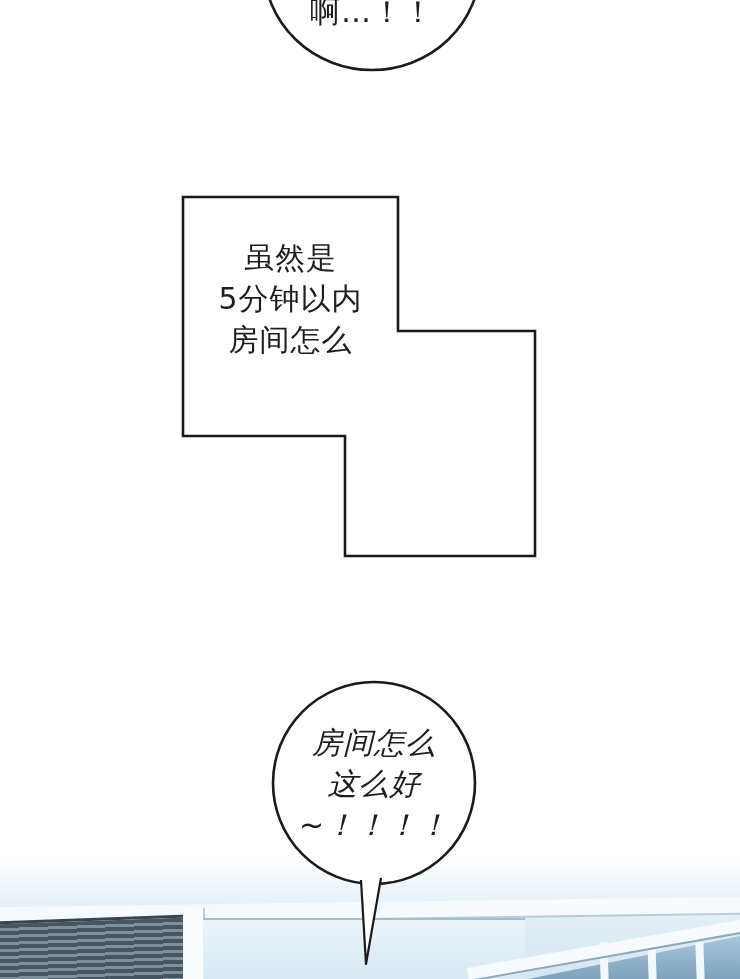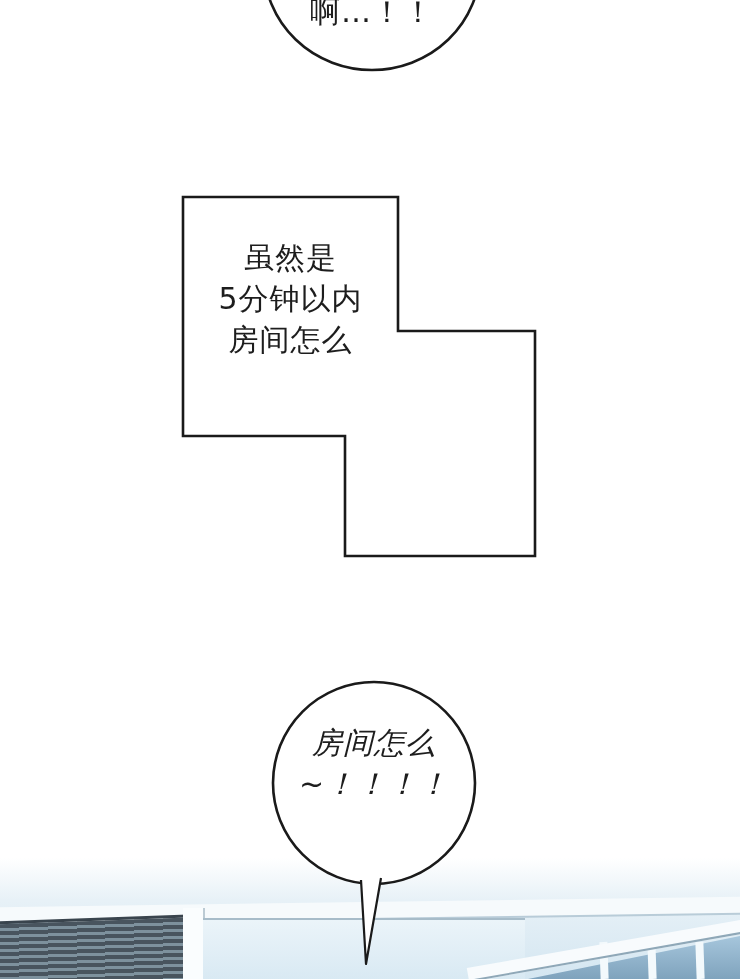--- a/index.html
+++ b/index.html
@@ -124,16 +124,17 @@
     <span>虽然是</span>
     <span>5分钟以内</span>
     <span>房间怎么</span>
   </div>
 
   <div class="txt box-right-text">
   </div>
 
   <div class="txt bubble-bottom-text">
     <span>房间怎么</span>
+    <span>这么好</span>
     <span>~！！！！</span>
   </div>
 
 </div>
 
 </body></html>

